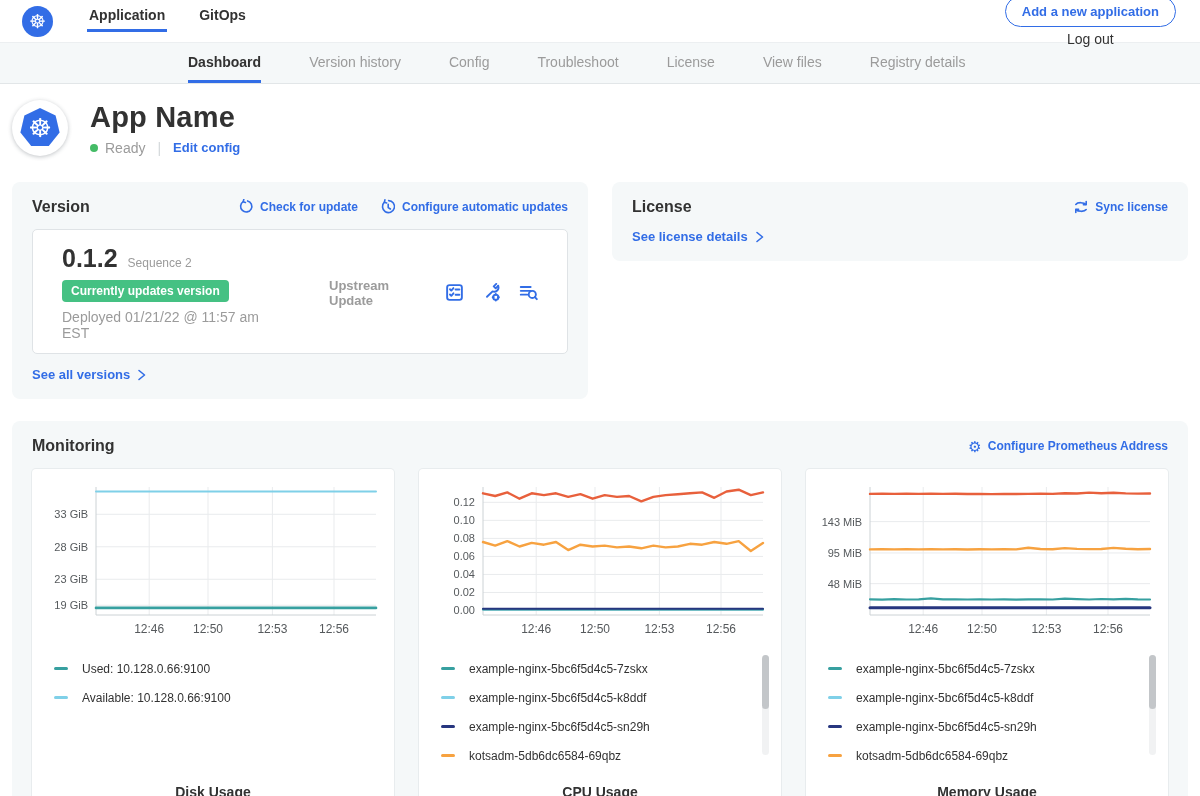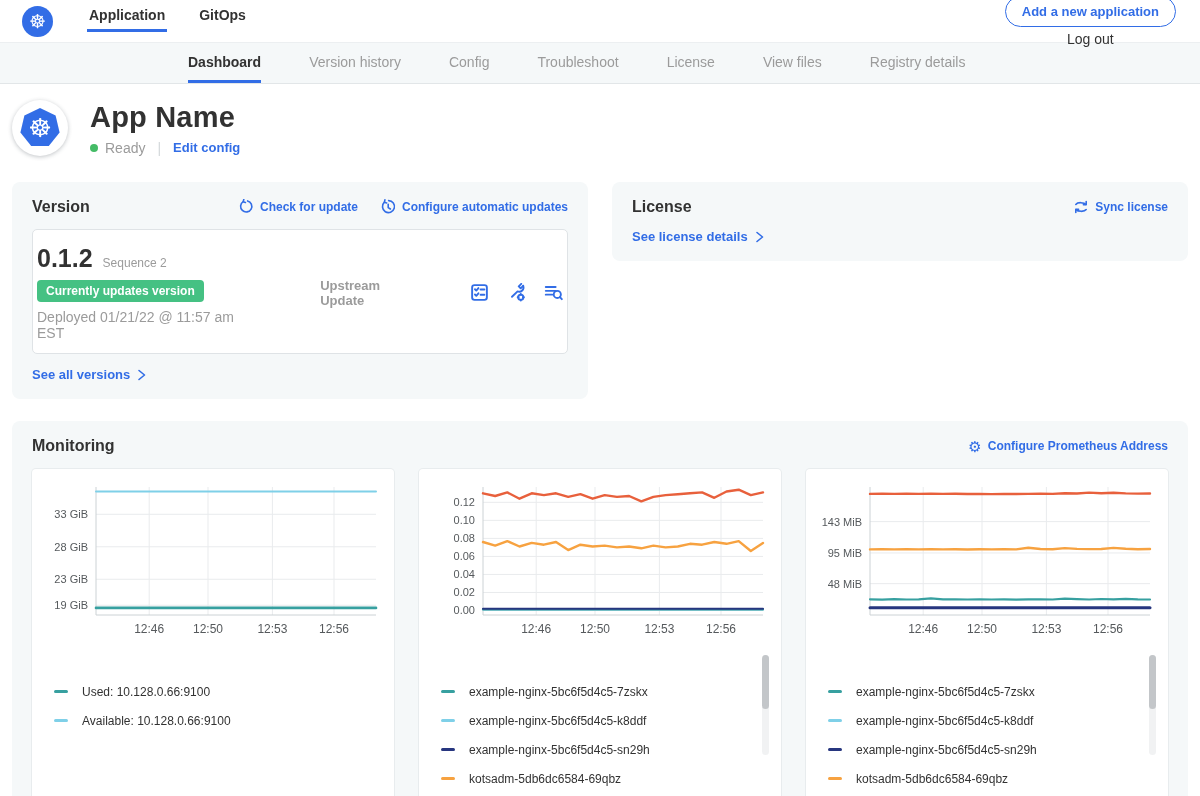--- a/index.html
+++ b/index.html
@@ -46,21 +46,21 @@
   .cards-row { display:flex; gap:24px; margin:12px 12px 0; align-items:flex-start; }
   .card { background:#f5f8f9; border-radius:8px; padding:16px 20px; }
   .cards-row .card { flex:1; }
   .card-head { display:flex; align-items:center; }
   .card-title { font-size:16px; font-weight:700; color:#323232; }
   .head-links { margin-left:auto; display:flex; align-items:center; gap:22px; }
   .icon-link { display:flex; align-items:center; gap:6px; font-size:12px; font-weight:700; color:#326de6; cursor:pointer; white-space:nowrap; }
   .inner-card { background:#fff; border:1px solid #dfe3e6; border-radius:5px; margin-top:13px; }
 
   
-  .version-inner { display:flex; align-items:center; padding:14px 4px 12px; min-height:92px;gap:45px; }
+  .version-inner { display:flex; align-items:center; padding:14px 29px 12px; min-height:92px;gap:45px; }
   .ver-left { min-width:206px; }
   .ver-line1 { display:flex; align-items:baseline; gap:10px; }
   .ver-number { font-size:25px; font-weight:700; color:#323232; }
   .ver-seq { font-size:12px; color:#9b9b9b; }
   .deployed-badge { display:inline-block; background:#45c183; color:#fff; font-size:12px; font-weight:700;
     border-radius:4px; padding:4px 9px; margin-top:7px; }
   .deployed-at { font-size:14px; color:#9b9b9b; margin-top:7px; }
   .ver-source { font-size:13px; font-weight:700; color:#9b9b9b; margin-left:16px; }
   .ver-actions { margin-left:auto; display:flex; align-items:center; gap:18px; }
   .ver-actions svg { cursor:pointer; }
@@ -75,21 +75,21 @@
   .lic-row2 { display:flex; align-items:center; margin-top:11px; }
   .badge-trial { display:inline-flex; align-items:center; gap:5px; background:#d6ecf8; color:#3386ba;
     font-size:12px; font-weight:700; border-radius:4px; padding:3px 9px; }
   .expiry { font-size:13px; color:#9b9b9b; margin-left:12px; }
 
   
   .monitoring { margin:22px 12px 0; padding:16px 20px 16px; }
   .charts-row { display:flex; gap:25px; margin-top:14px; }
   .chart-card { background:#fff; border-radius:4px; width:362px; padding:10px 10px 18px; position:relative;
     box-shadow:0 0 0 1px rgba(210,216,219,.35); }
-  .chart-legend { margin:32px 0 0 10px; height:116px; overflow:hidden; }
+  .chart-legend { margin:9px 0 0 10px; height:116px; overflow:hidden; }
   .legend-row { display:flex; align-items:center; height:29px; }
   .legend-swatch { width:14px; height:3px; border-radius:2px; margin:0 14px 0 2px; flex:none; }
   .legend-label { font-size:12px; color:#323232; white-space:nowrap; }
   .chart-title { text-align:center; font-size:14px; font-weight:700; color:#323232; margin-top:14px; }
   .legend-scrollbar { position:absolute; right:12px; top:186px; width:7px; height:100px; background:#f1f2f3; border-radius:4px; }
   .legend-thumb { width:7px; height:54px; background:#c3c6c9; border-radius:4px; cursor:pointer; }
 
   .blue-ic { stroke:#326de6; fill:none; stroke-width:1.6; stroke-linecap:round; stroke-linejoin:round; }
   .gear-glyph { color:#326de6; font-size:15px; line-height:1; }
 </style>

